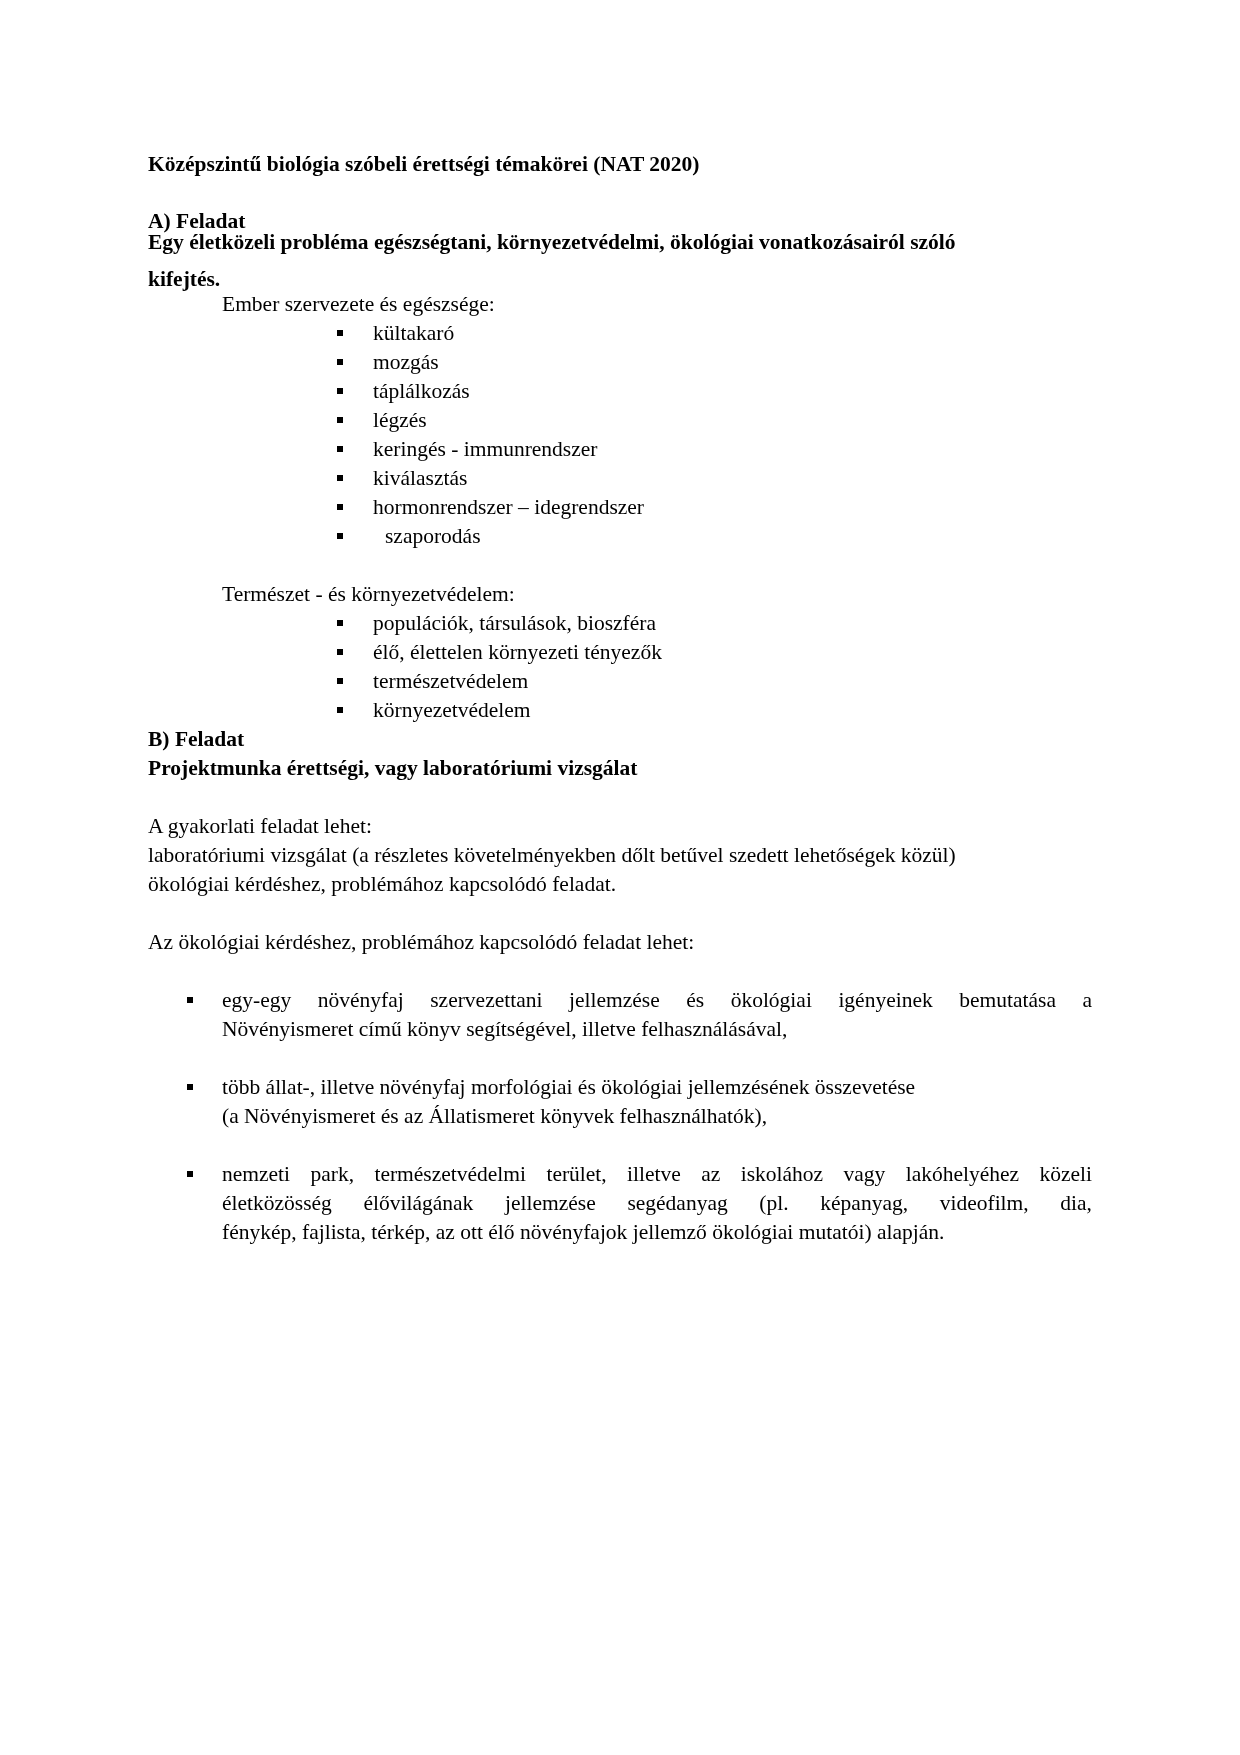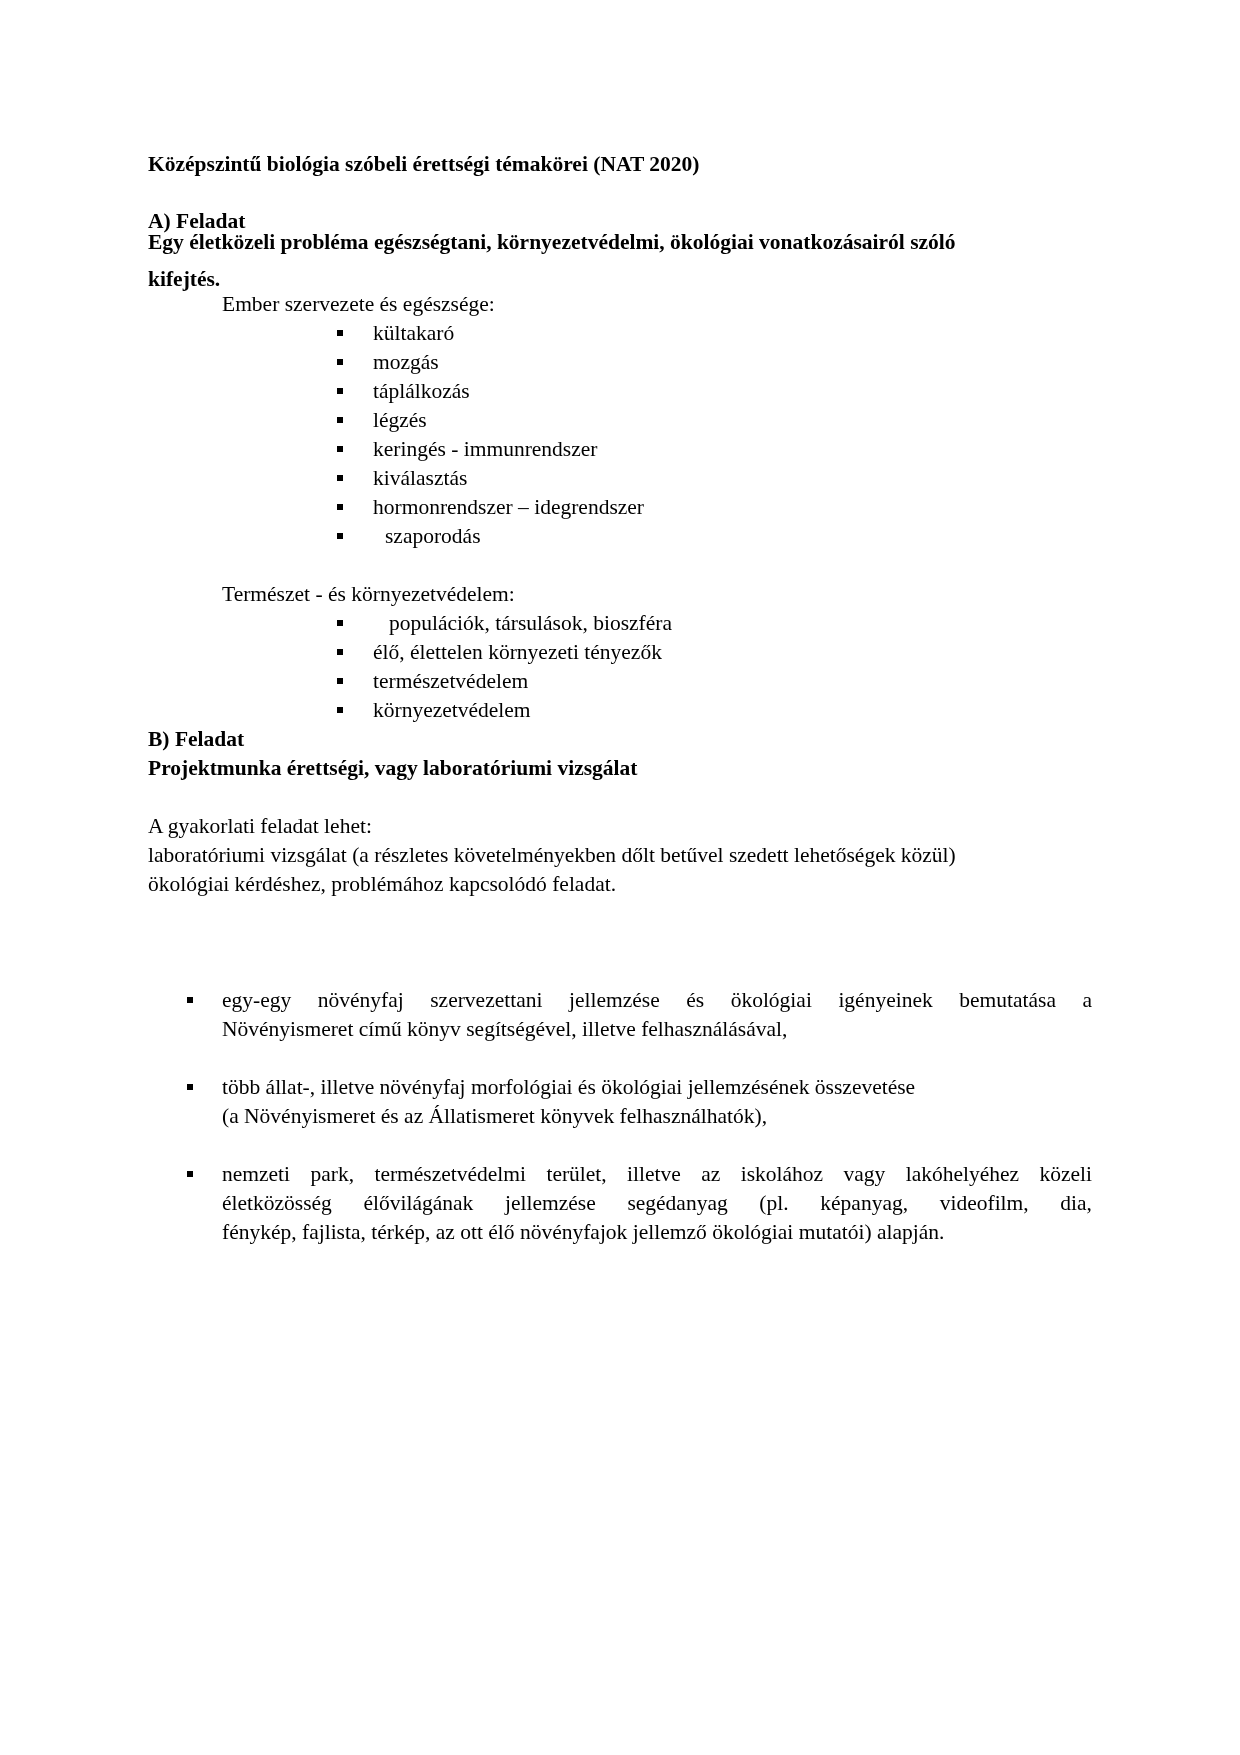--- a/index.html
+++ b/index.html
@@ -60,21 +60,21 @@
         <span class="sq" style="left:0; top:11px;"></span>
         <span style="position:absolute; left:36px;margin-left:12px;">szaporodás</span>
       </div>
   </div>
 
   <div class="line" style="left:222px; top:580px;">Természet - és környezetvédelem:</div>
 
   <div>
     <div class="bullet-row" style="left:337px; top:609px;">
         <span class="sq" style="left:0; top:11px;"></span>
-        <span style="position:absolute; left:36px;margin-left:16px;">populációk, társulások, bioszféra</span>
+        <span style="position:absolute; left:36px;">populációk, társulások, bioszféra</span>
       </div>
     <div class="bullet-row" style="left:337px; top:638px;">
         <span class="sq" style="left:0; top:11px;"></span>
         <span style="position:absolute; left:36px;">élő, élettelen környezeti tényezők</span>
       </div>
     <div class="bullet-row" style="left:337px; top:667px;">
         <span class="sq" style="left:0; top:11px;"></span>
         <span style="position:absolute; left:36px;">természetvédelem</span>
       </div>
     <div class="bullet-row" style="left:337px; top:696px;">
@@ -83,20 +83,21 @@
       </div>
   </div>
 
   <div class="line bold" style="left:148px; top:725px;">B) Feladat</div>
   <div class="line bold" style="left:148px; top:754px;">Projektmunka érettségi, vagy laboratóriumi vizsgálat</div>
 
   <div class="line" style="left:148px; top:812px;">A gyakorlati feladat lehet:</div>
   <div class="line" style="left:148px; top:841px;">laboratóriumi vizsgálat (a részletes követelményekben dőlt betűvel szedett lehetőségek közül)</div>
   <div class="line" style="left:148px; top:870px;">ökológiai kérdéshez, problémához kapcsolódó feladat.</div>
 
+  <div class="line" style="left:148px; top:928px;">Az ökológiai kérdéshez, problémához kapcsolódó feladat lehet:</div>
 
   <div>
     <span class="sq" style="left:187px; top:997px;"></span>
     <div class="para" style="top:986px;">
       <span class="l just">egy-egy növényfaj szervezettani jellemzése és ökológiai igényeinek bemutatása a</span>
       <span class="l">Növényismeret című könyv segítségével, illetve felhasználásával,</span>
     </div>
 
     <span class="sq" style="left:187px; top:1084px;"></span>
     <div class="para" style="top:1073px;">

